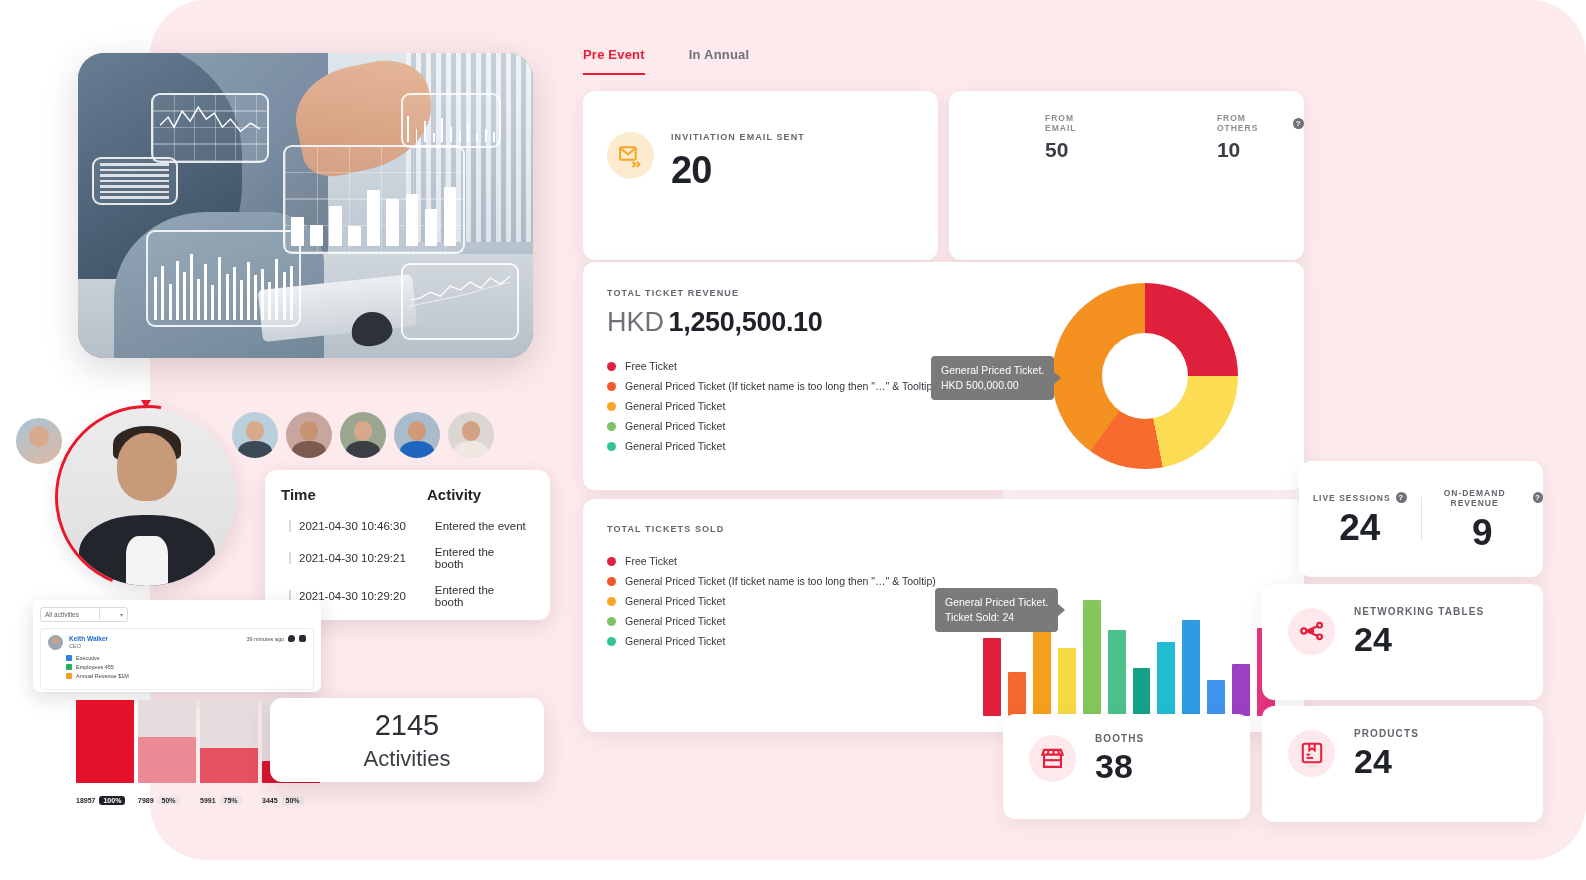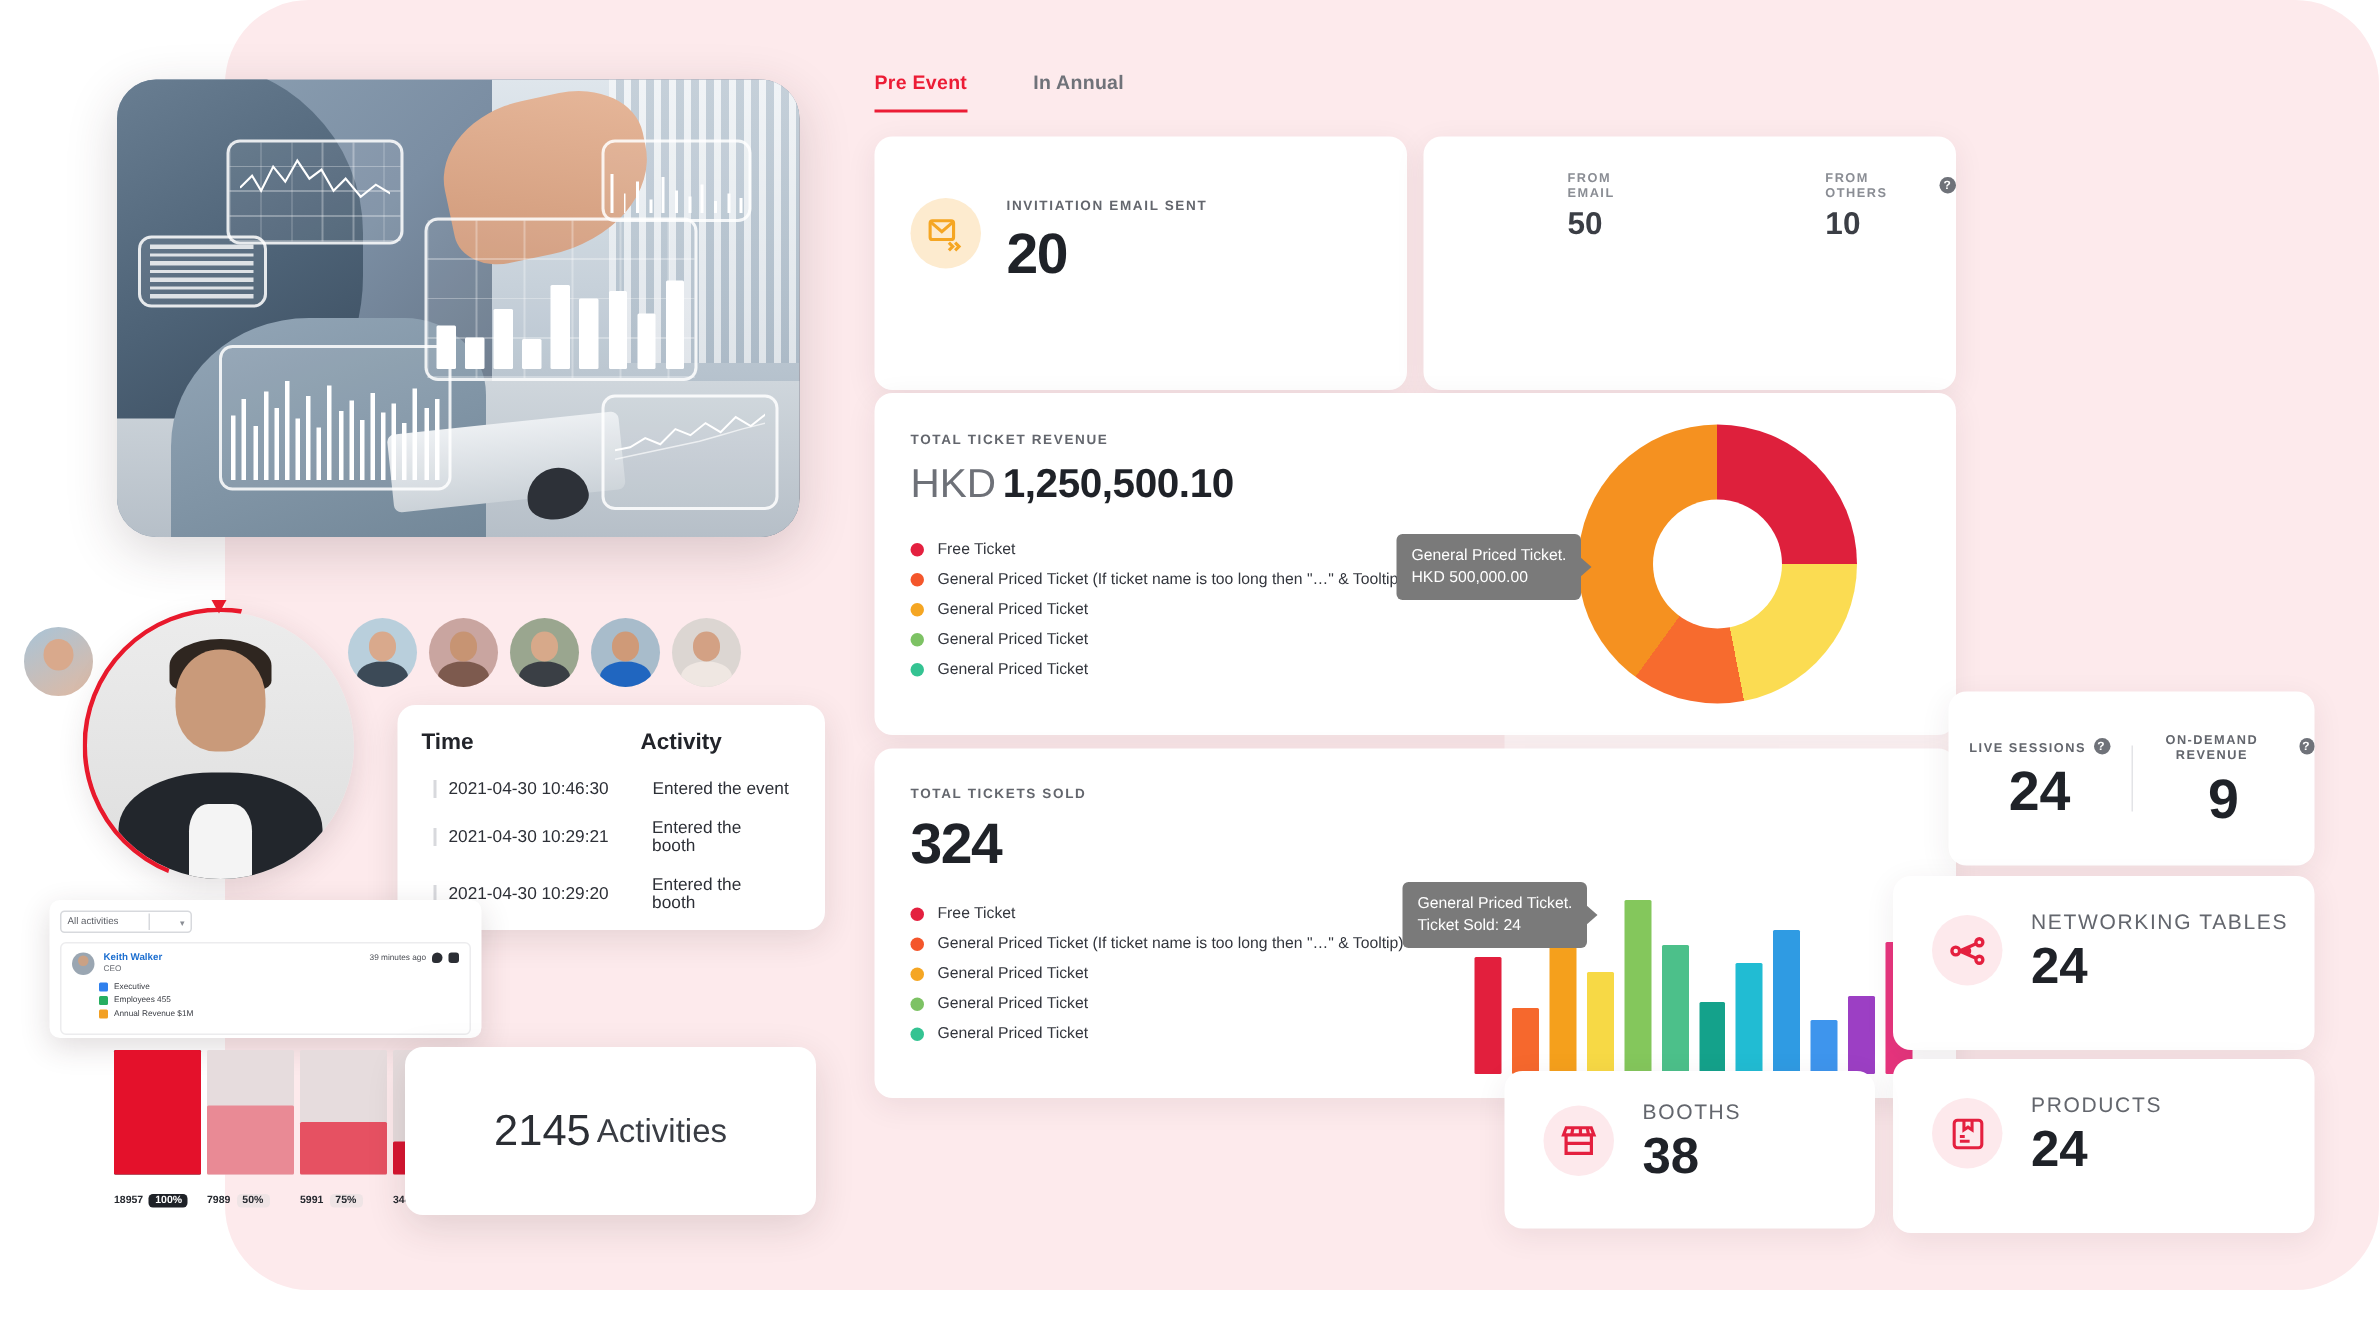--- a/index.html
+++ b/index.html
@@ -182,23 +182,23 @@
     background:#e6dcdd;border-radius:1px;}
   .funnel .col .fg{position:absolute;bottom:0;width:100%;border-radius:1px;}
   .funnel .lbl{position:absolute;bottom:0;display:flex;gap:4px;align-items:center;}
   .funnel .lbl .v{font-size:7px;color:#25282e;font-weight:bold;}
   .funnel .lbl .p{font-size:7px;color:#25282e;font-weight:bold;
     background:#efe4e5;border-radius:3px;padding:1px 4px;}
   .funnel .lbl .p.dark{background:#1e2127;color:#fff;}
 
   
   .act-card{
-    position:absolute;left:270px;top:698px;width:274px;height:112px;
+    position:absolute;left:270px;top:698px;width:274px;height:84px;
     background:#fff;border-radius:12px;box-shadow:0 8px 26px rgba(60,40,45,.14);
-    display:flex;flex-direction:row;align-items:center;justify-content:center;gap:4px;
+    display:flex;flex-direction:column;align-items:center;justify-content:center;gap:4px;
   }
   .act-card .n{font-size:29px;color:#2b2e34;}
   .act-card .t{font-size:22px;color:#3a3d44;}
 
   
   .tabs{position:absolute;left:583px;top:47px;display:flex;gap:44px;}
   .tab{font-size:13px;font-weight:bold;letter-spacing:.2px;color:#6f7279;
     padding-bottom:11px;cursor:pointer;}
   .tab.active{color:#ec1c35;border-bottom:2px solid #ec1c35;}
 
@@ -267,21 +267,21 @@
     display:flex;align-items:center;}
   .sess-half{flex:1;text-align:center;}
   .sess-div{width:1px;height:44px;background:#e3e4e7;}
   .sess-lbl{font-size:8.5px;font-weight:bold;letter-spacing:1px;color:#63666d;
     display:flex;align-items:center;justify-content:center;gap:5px;}
   .sess-num{font-size:37px;font-weight:bold;color:#1f2228;margin-top:6px;line-height:1;}
   #card-networking{position:absolute;left:1262px;top:584px;width:281px;height:116px;}
   #card-products{position:absolute;left:1262px;top:706px;width:281px;height:116px;}
   #card-booths{position:absolute;left:1003px;top:714px;width:247px;height:105px;}
   .mini-row{display:flex;align-items:center;gap:19px;padding:22px 0 0 26px;}
-  .mini-lbl{font-size:14px;font-weight:normal;letter-spacing:1.1px;color:#63666d;}
+  .mini-lbl{font-size:10px;font-weight:bold;letter-spacing:1.1px;color:#63666d;}
   .mini-num{font-size:34px;font-weight:bold;color:#1f2228;line-height:1;margin-top:5px;}
 </style>
 </head>
 <body>
 
 <div id="stage"></div>
 
 <div class="hero-photo">
   <div class="sky"></div>
   <div class="blinds"></div>
@@ -597,21 +597,20 @@
   <div class="webinar-txt">Webinar Sessions</div>
 </div>
 
 <div class="faded" id="faded-speakers">
   <div style="font-size:9px;font-weight:bold;letter-spacing:1.1px;color:#c9ccd2;">SPEAKERS</div>
   <div style="font-size:34px;font-weight:bold;color:#d2d5da;margin-top:5px;">15</div>
 </div>
 
 <div class="card" id="card-tickets">
   <div class="kpi-label">TOTAL TICKETS SOLD</div>
-  <div class="kpi-num" style="margin-top:10px;">324</div>
   <div class="legend" style="margin-top:21px;">
     <div class="li">
         <span class="dt" style="background:#E4203F"></span>
         <span>Free Ticket</span>
       </div>
     <div class="li">
         <span class="dt" style="background:#F4562B"></span>
         <span>General Priced Ticket (If ticket name is too long then "…" &amp; Tooltip)</span>
       </div>
     <div class="li">

